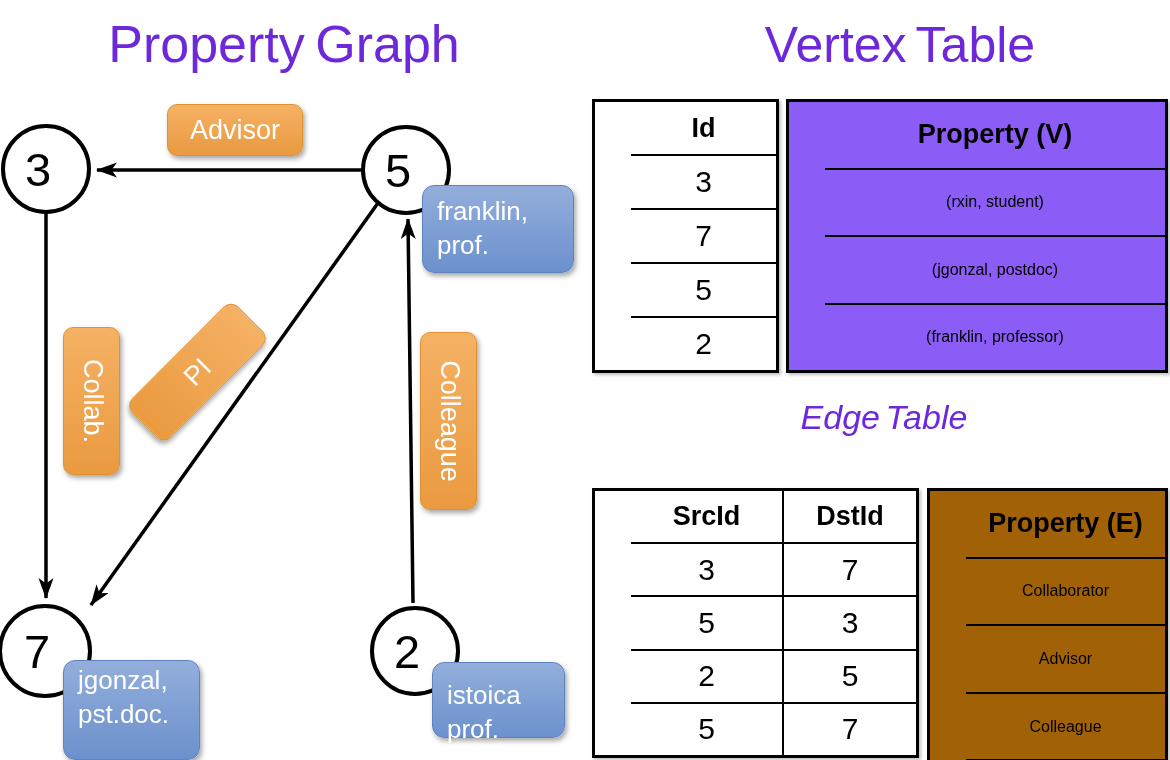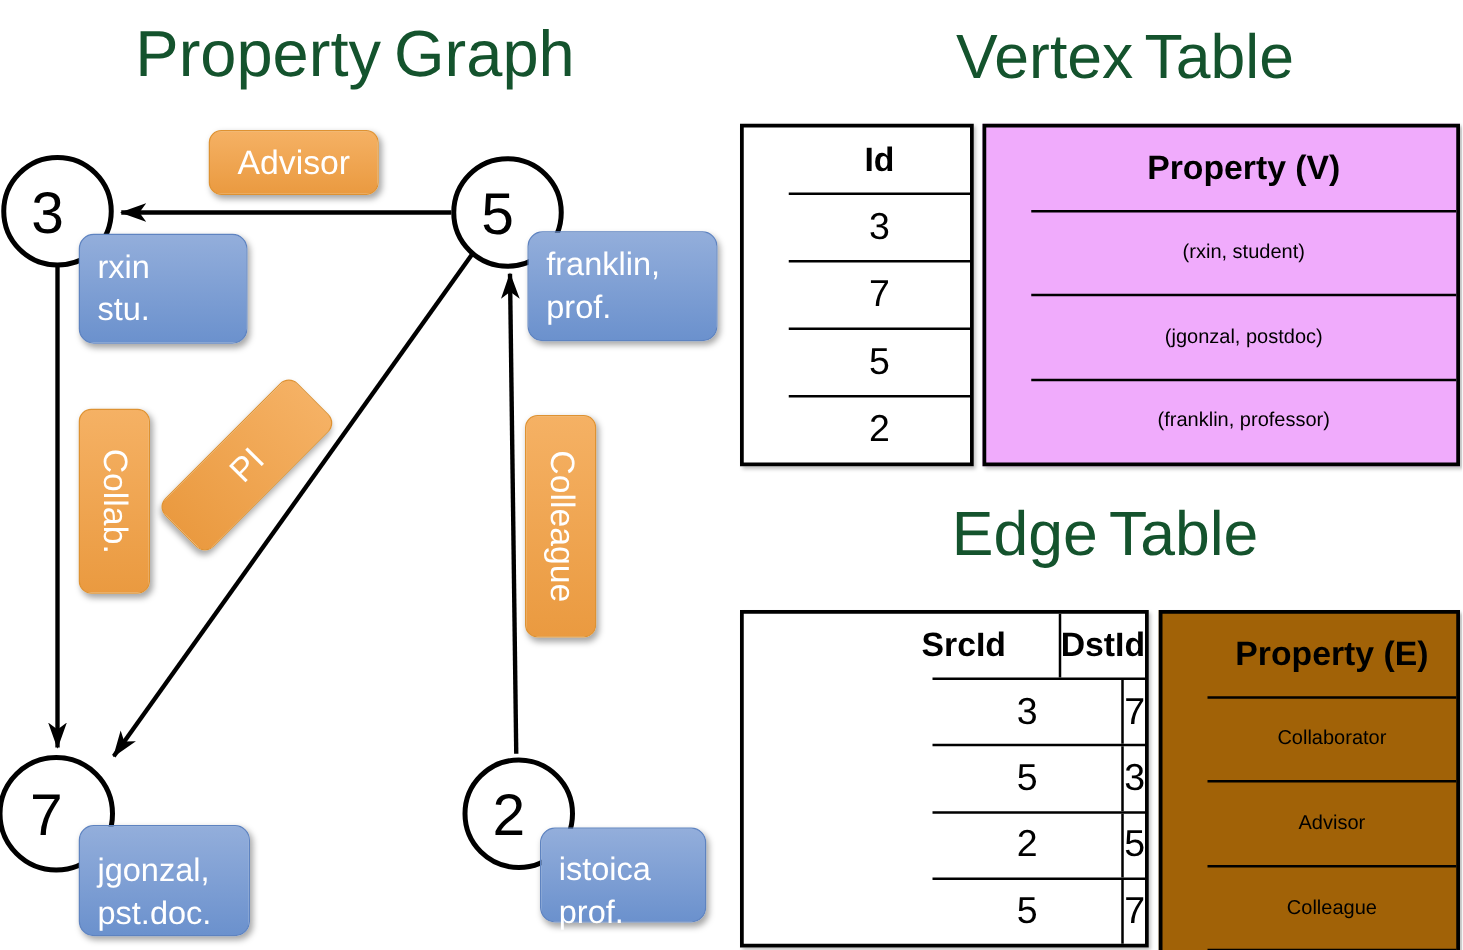--- a/index.html
+++ b/index.html
@@ -2,21 +2,21 @@
 <html><head>
 <meta charset="utf-8">
 <style>
   html,body { margin:0; padding:0; background:#fff; }
   #stage {
     position:relative; width:1170px; height:760px; overflow:hidden;
     font-family:"Liberation Sans", sans-serif; background:#fff;
   }
   .title {
     position:absolute; transform:translateX(-50%);
-    font-weight:200; color:#14532d; white-space:nowrap;
+    font-weight:200; color:#6d28d9; white-space:nowrap;
     word-spacing:-4px; letter-spacing:0;
   }
   
   .node {
     position:absolute; border:4px solid #000; border-radius:50%;
     background:#fff; display:flex; align-items:center; justify-content:center;
     font-size:47px; font-weight:200; color:#000; box-sizing:border-box;
   }
   .node span { transform:translateX(-8px); }
   
@@ -90,29 +90,25 @@
   <div class="node" style="left:361px; top:125px; width:90px; height:90px;">
     <span>5</span>
   </div>
   <div class="node" style="left:-2px; top:604px; width:94px; height:94px;">
     <span>7</span>
   </div>
   <div class="node" style="left:370px; top:606px; width:90px; height:90px;">
     <span>2</span>
   </div>
 
-  <div class="vbox" style="left:63px; top:187px; width:135px; height:88px;">
-    <div>rxin</div>
-    <div>stu.</div>
-  </div>
   <div class="vbox" style="left:422px; top:185px; width:152px; height:88px;">
     <div>franklin,</div>
     <div>prof.</div>
   </div>
-  <div class="vbox" style="left:63px; top:660px; width:137px; height:89px; padding-top:18px;">
+  <div class="vbox" style="left:63px; top:660px; width:137px; height:100px; padding-top:2px;">
     <div>jgonzal,</div>
     <div>pst.doc.</div>
   </div>
   <div class="vbox" style="left:432px; top:662px; width:133px; height:76px; padding-top:15px;">
     <div>istoica</div>
     <div>prof.</div>
   </div>
 
   <div class="ebox" style="left:167px; top:104px; width:136px; height:52px;">
     <span>Advisor</span>
@@ -130,30 +126,30 @@
   <div class="title" style="left:868px; top:16px; font-size:50px;margin-left:32px;">Vertex Table</div>
 
   <div class="subtable" style="left:592px; top:99px; width:187px; height:274px; background:#fff;">
     <div class="trow thead">Id</div>
     <div class="trow">3</div>
     <div class="trow">7</div>
     <div class="trow">5</div>
     <div class="trow">2</div>
   </div>
 
-  <div class="subtable" style="left:786px; top:99px; width:382px; height:274px; background:#f0abfc;">
+  <div class="subtable" style="left:786px; top:99px; width:382px; height:274px; background:#8b5cf6;">
     <div class="trow thead">Property (V)</div>
     <div class="trow propcell">(rxin, student)</div>
     <div class="trow propcell">(jgonzal, postdoc)</div>
     <div class="trow propcell">(franklin, professor)</div>
   </div>
 
-  <div class="title" style="left:884px; top:398px; font-size:50px;">Edge Table</div>
+  <div class="title" style="left:884px; top:398px; font-size:34px;font-style:italic;">Edge Table</div>
 
-  <div class="subtable" style="left:592px; top:488px; width:327px; height:270px; background:#fff;align-items:flex-end;">
+  <div class="subtable" style="left:592px; top:488px; width:327px; height:270px; background:#fff;">
     <div class="trow thead">
       <div class="cell2 src-col">SrcId</div>
       <div class="cell2">DstId</div>
     </div>
     <div class="trow">
       <div class="cell2 src-col">3</div>
       <div class="cell2">7</div>
     </div>
     <div class="trow">
       <div class="cell2 src-col">5</div>

